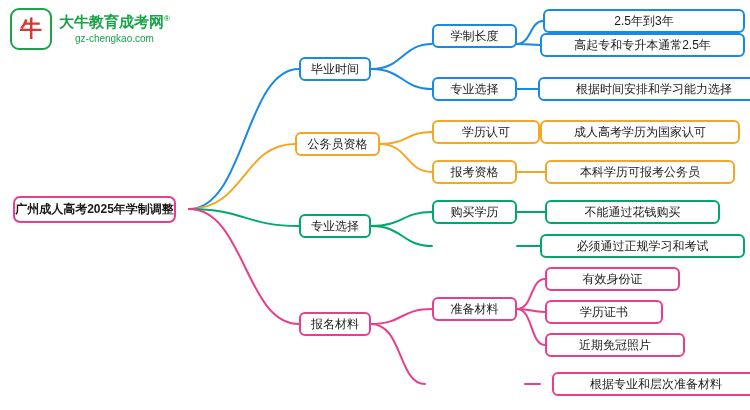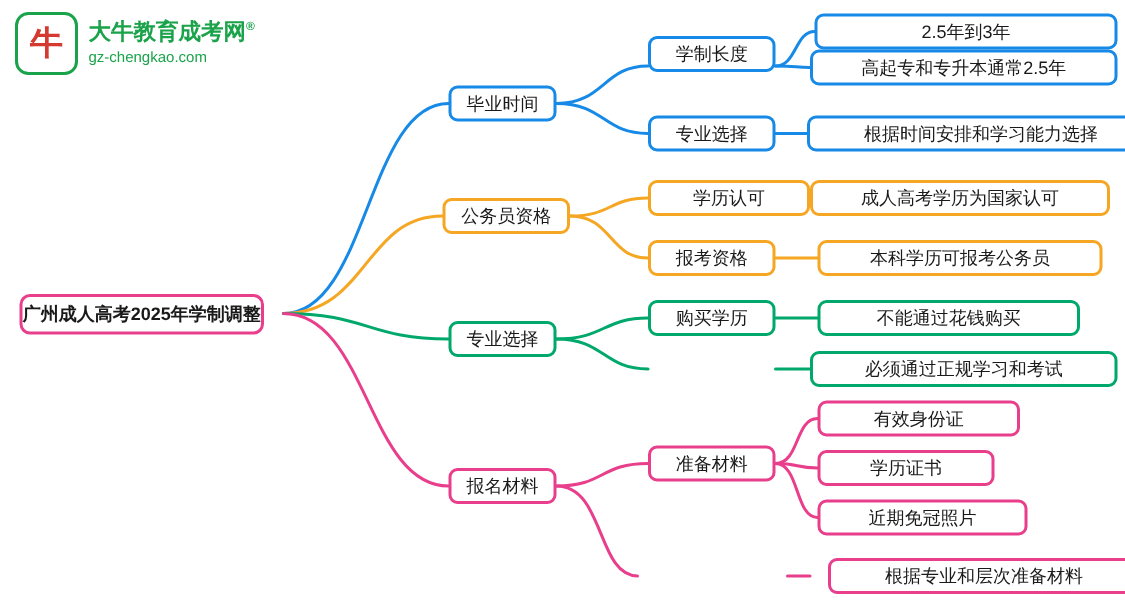--- a/index.html
+++ b/index.html
@@ -42,21 +42,21 @@
   }
 
   .logo { position:absolute; left:10px; top:8px; display:flex; gap:7px; align-items:center; }
   .logo-mark {
     width:42px; height:42px;
     border:2px solid #1aa34a; border-radius:9px;
     display:flex; align-items:center; justify-content:center;
     color:#d43a2f; font-weight:bold; font-size:22px;
     background:#fff;
   }
-  .logo-text { text-align:left; }
+  .logo-text { text-align:center; }
   .logo-title { color:#1aa34a; font-weight:bold; font-size:15px; line-height:1.1; }
   .logo-title sup { font-size:8px; }
   .logo-url { color:#1aa34a; font-size:10px; margin-top:2px; }
 </style>
 </head>
 <body>
 
 <div id="canvas">
 
   <svg class="edges" width="750" height="410" viewBox="0 0 750 410">

